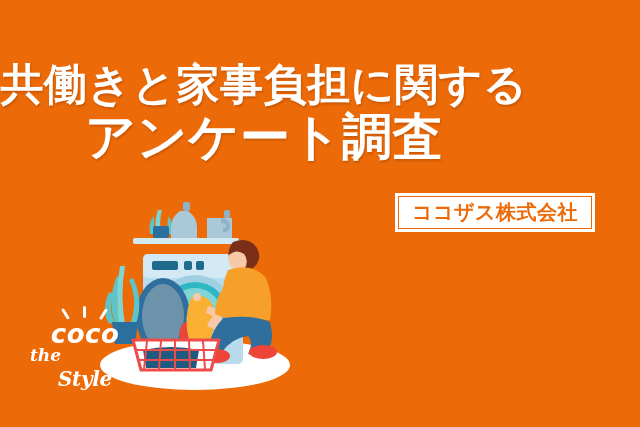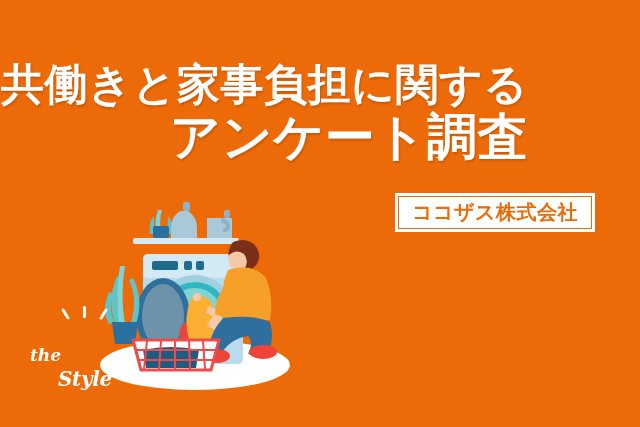--- a/index.html
+++ b/index.html
@@ -17,21 +17,21 @@
     overflow: hidden;
     background: #ec6a07;
   }
 
   
   .title-block {
     position: absolute;
     left: 0;
     top: 58px;
     width: 528px;
-    text-align: right;
+    text-align: center;
     z-index: 30;
   }
   .title-line {
     display: block;
     color: #ffffff;
     font-family: "DejaVu Sans", "Liberation Sans", sans-serif;
     font-weight: bold;
     font-size: 43px;
     line-height: 53px;
     letter-spacing: 0.5px;
@@ -169,20 +169,21 @@
   <div class="company-badge">
     <span class="company-badge-text">ココザス株式会社</span>
   </div>
 
   <div class="logo">
     <div class="logo-rays">
       <span class="ray r1"></span>
       <span class="ray r2"></span>
       <span class="ray r3"></span>
     </div>
+    <div class="logo-coco">coco</div>
     <div class="logo-the">the</div>
     <div class="logo-style">Style</div>
   </div>
 
   <div class="illustration">
     <svg width="210" height="215" viewBox="0 0 210 215" xmlns="http://www.w3.org/2000/svg">
 
       <ellipse cx="100" cy="185" rx="95" ry="25" fill="#ffffff"></ellipse>
 
       <rect x="38" y="58" width="106" height="6" rx="2" fill="#d3eaf4"></rect>

